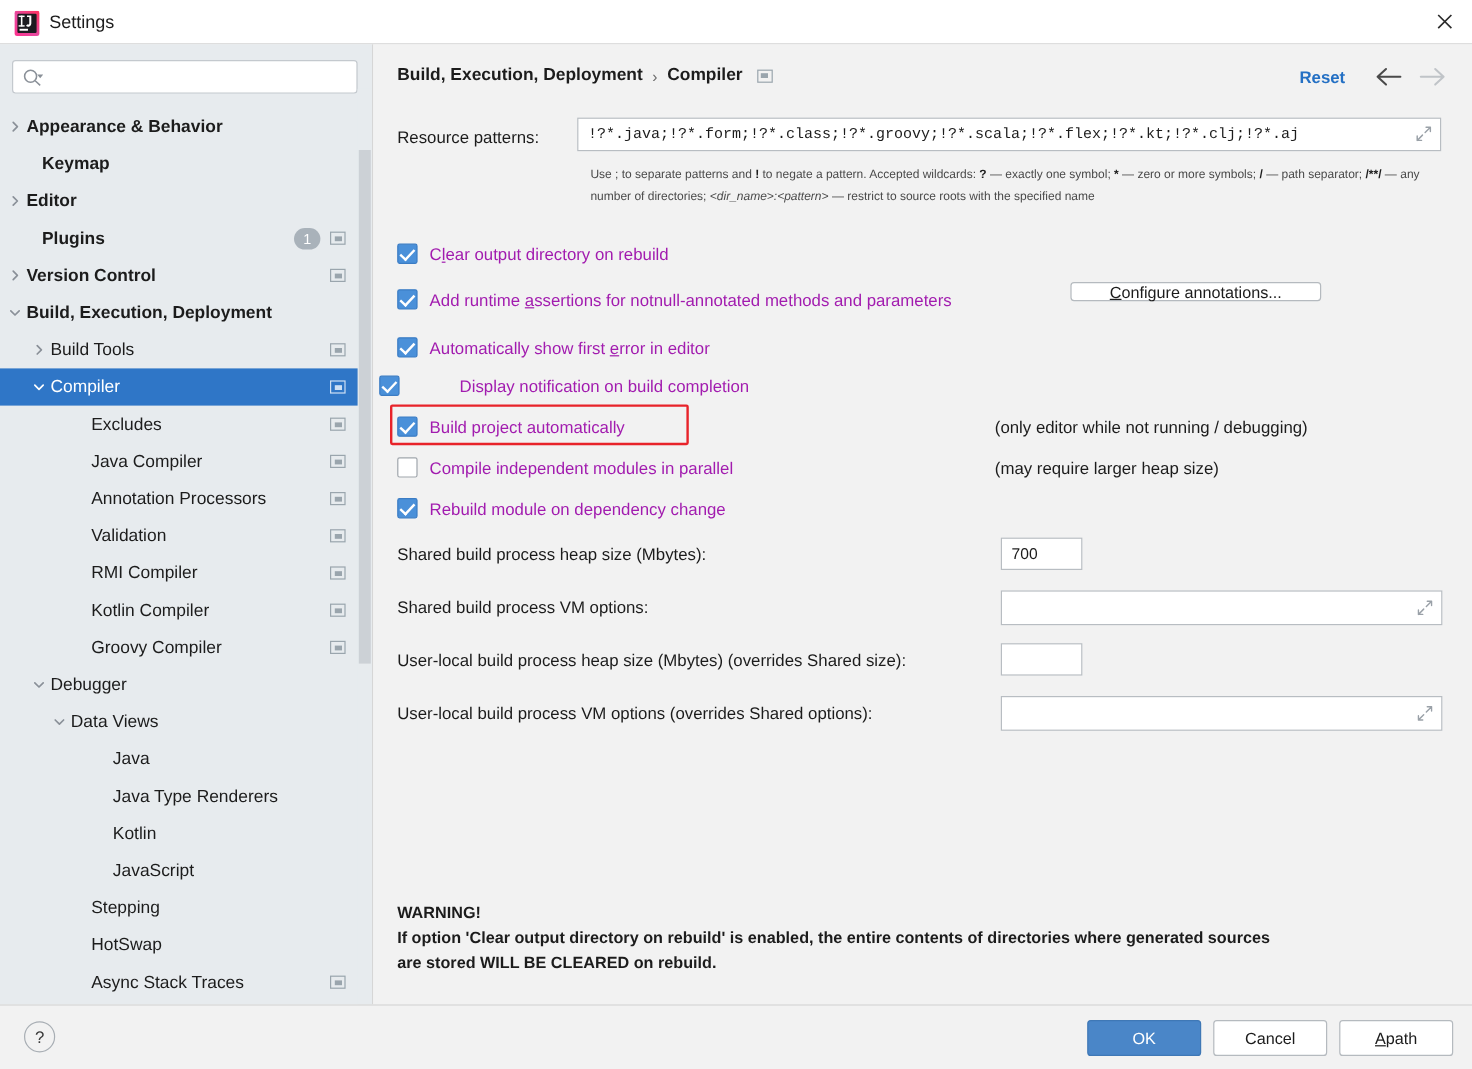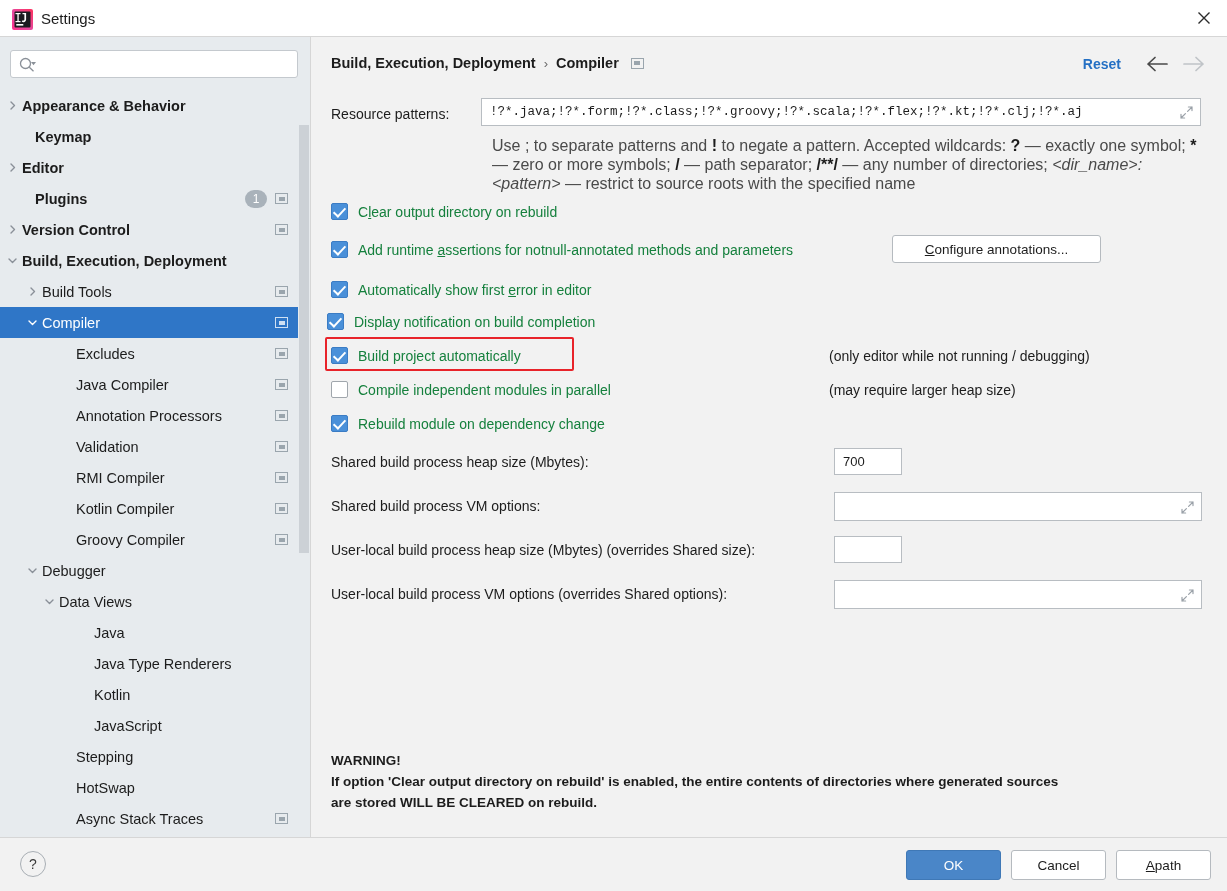--- a/index.html
+++ b/index.html
@@ -136,21 +136,21 @@
     border: none; outline: none; background: transparent; padding: 0 8px;
     font-size: 13px; color: #1c1c1c;
     font-family: "Liberation Sans", sans-serif;
   }
   .text-field.mono input {
     font-family: "Liberation Mono", monospace; font-size: 12.5px;
   }
   .expand-icon { position: absolute; right: 7px; top: 50%; margin-top: -7px; }
 
   .hint-text {
-    position: absolute; font-size: 16px; color: #4a4a4a; line-height: 19px;
+    position: absolute; font-size: 10px; color: #4a4a4a; line-height: 19px;
   }
   .hint-text b { font-weight: bold; color: #1c1c1c; }
   .hint-text i { font-style: italic; }
 
   .cb-row {
     position: absolute; display: flex; align-items: center;
     cursor: default;
   }
   .cb-box {
     position: relative; width: 17px; height: 17px; flex: 0 0 17px;
@@ -162,21 +162,21 @@
   .cb-box.checked::after {
     content: ""; position: absolute; left: 4px; top: 1px;
     width: 5px; height: 10px;
     border: solid #ffffff; border-width: 0 2px 2px 0;
     transform: rotate(43deg);
   }
   .cb-box.unchecked {
     background: #ffffff; border: 1px solid #a0a6ac;
   }
   .cb-label {
-    margin-left: 10px; font-size: 14px; color: #15803d; white-space: nowrap;
+    margin-left: 10px; font-size: 14px; color: #a21caf; white-space: nowrap;
   }
   .cb-label u { text-decoration: underline; }
 
   .focus-halo {
     position: absolute; left: -3px; top: -3px; width: 23px; height: 23px;
     border-radius: 4px; background: #b7d4f0; z-index: -1;
   }
 
   .side-note {
     position: absolute; font-size: 14px; color: #1c1c1c; white-space: nowrap;
@@ -465,21 +465,21 @@
         <span class="cb-label"><span>C</span><u>l</u><span>ear output directory on rebuild</span></span>
       </div>
       <div class="cb-row" style="left: 20px; top: 204px;">
         <span class="cb-box checked"></span>
         <span class="cb-label"><span>Add runtime </span><u>a</u><span>ssertions for notnull-annotated methods and parameters</span></span>
       </div>
       <div class="cb-row" style="left: 20px; top: 244px;">
         <span class="cb-box checked"></span>
         <span class="cb-label"><span>Automatically show first </span><u>e</u><span>rror in editor</span></span>
       </div>
-      <div class="cb-row" style="left: 16px; top: 276px;">
+      <div class="cb-row" style="left: 5px; top: 276px; gap: 40px;">
         <span class="cb-box checked"></span>
         <span class="cb-label"><span>Display notification on build completion</span><span></span></span>
       </div>
       <div class="cb-row" style="left: 20px; top: 310px;">
         <span class="cb-box checked">
           <span class="focus-halo"></span>
         </span>
         <span class="cb-label"><span>Build project automatically</span><span></span></span>
       </div>
       <div class="side-note" style="left: 518px; top: 311px;">(only editor while not running / debugging)</div>
@@ -487,21 +487,21 @@
         <span class="cb-box unchecked"></span>
         <span class="cb-label"><span>Compile independent modules in parallel</span><span></span></span>
       </div>
       <div class="side-note" style="left: 518px; top: 345px;">(may require larger heap size)</div>
       <div class="cb-row" style="left: 20px; top: 378px;">
         <span class="cb-box checked"></span>
         <span class="cb-label"><span>Rebuild module on dependency change</span><span></span></span>
       </div>
     </div>
 
-  <div class="btn" style="left:581px; top:198px; width:209px; height:28px;">
+  <div class="btn" style="left:581px; top:198px; width:209px; height:16px;">
     <span><u>C</u><span id="cfg-rest">onfigure annotations...</span></span>
   </div>
 
   <div class="highlight-box" style="left:14px; top:300px; width:249px; height:34px;"></div>
 
   <div id="fields-area">
       <div class="field-label" style="left: 20px; top: 417px;">Shared build process heap size (Mbytes):</div>
       <div class="text-field" style="left: 523px; top: 411px; width: 68px; height: 27px;">
         <input type="text" value="700" style="">
       </div>

